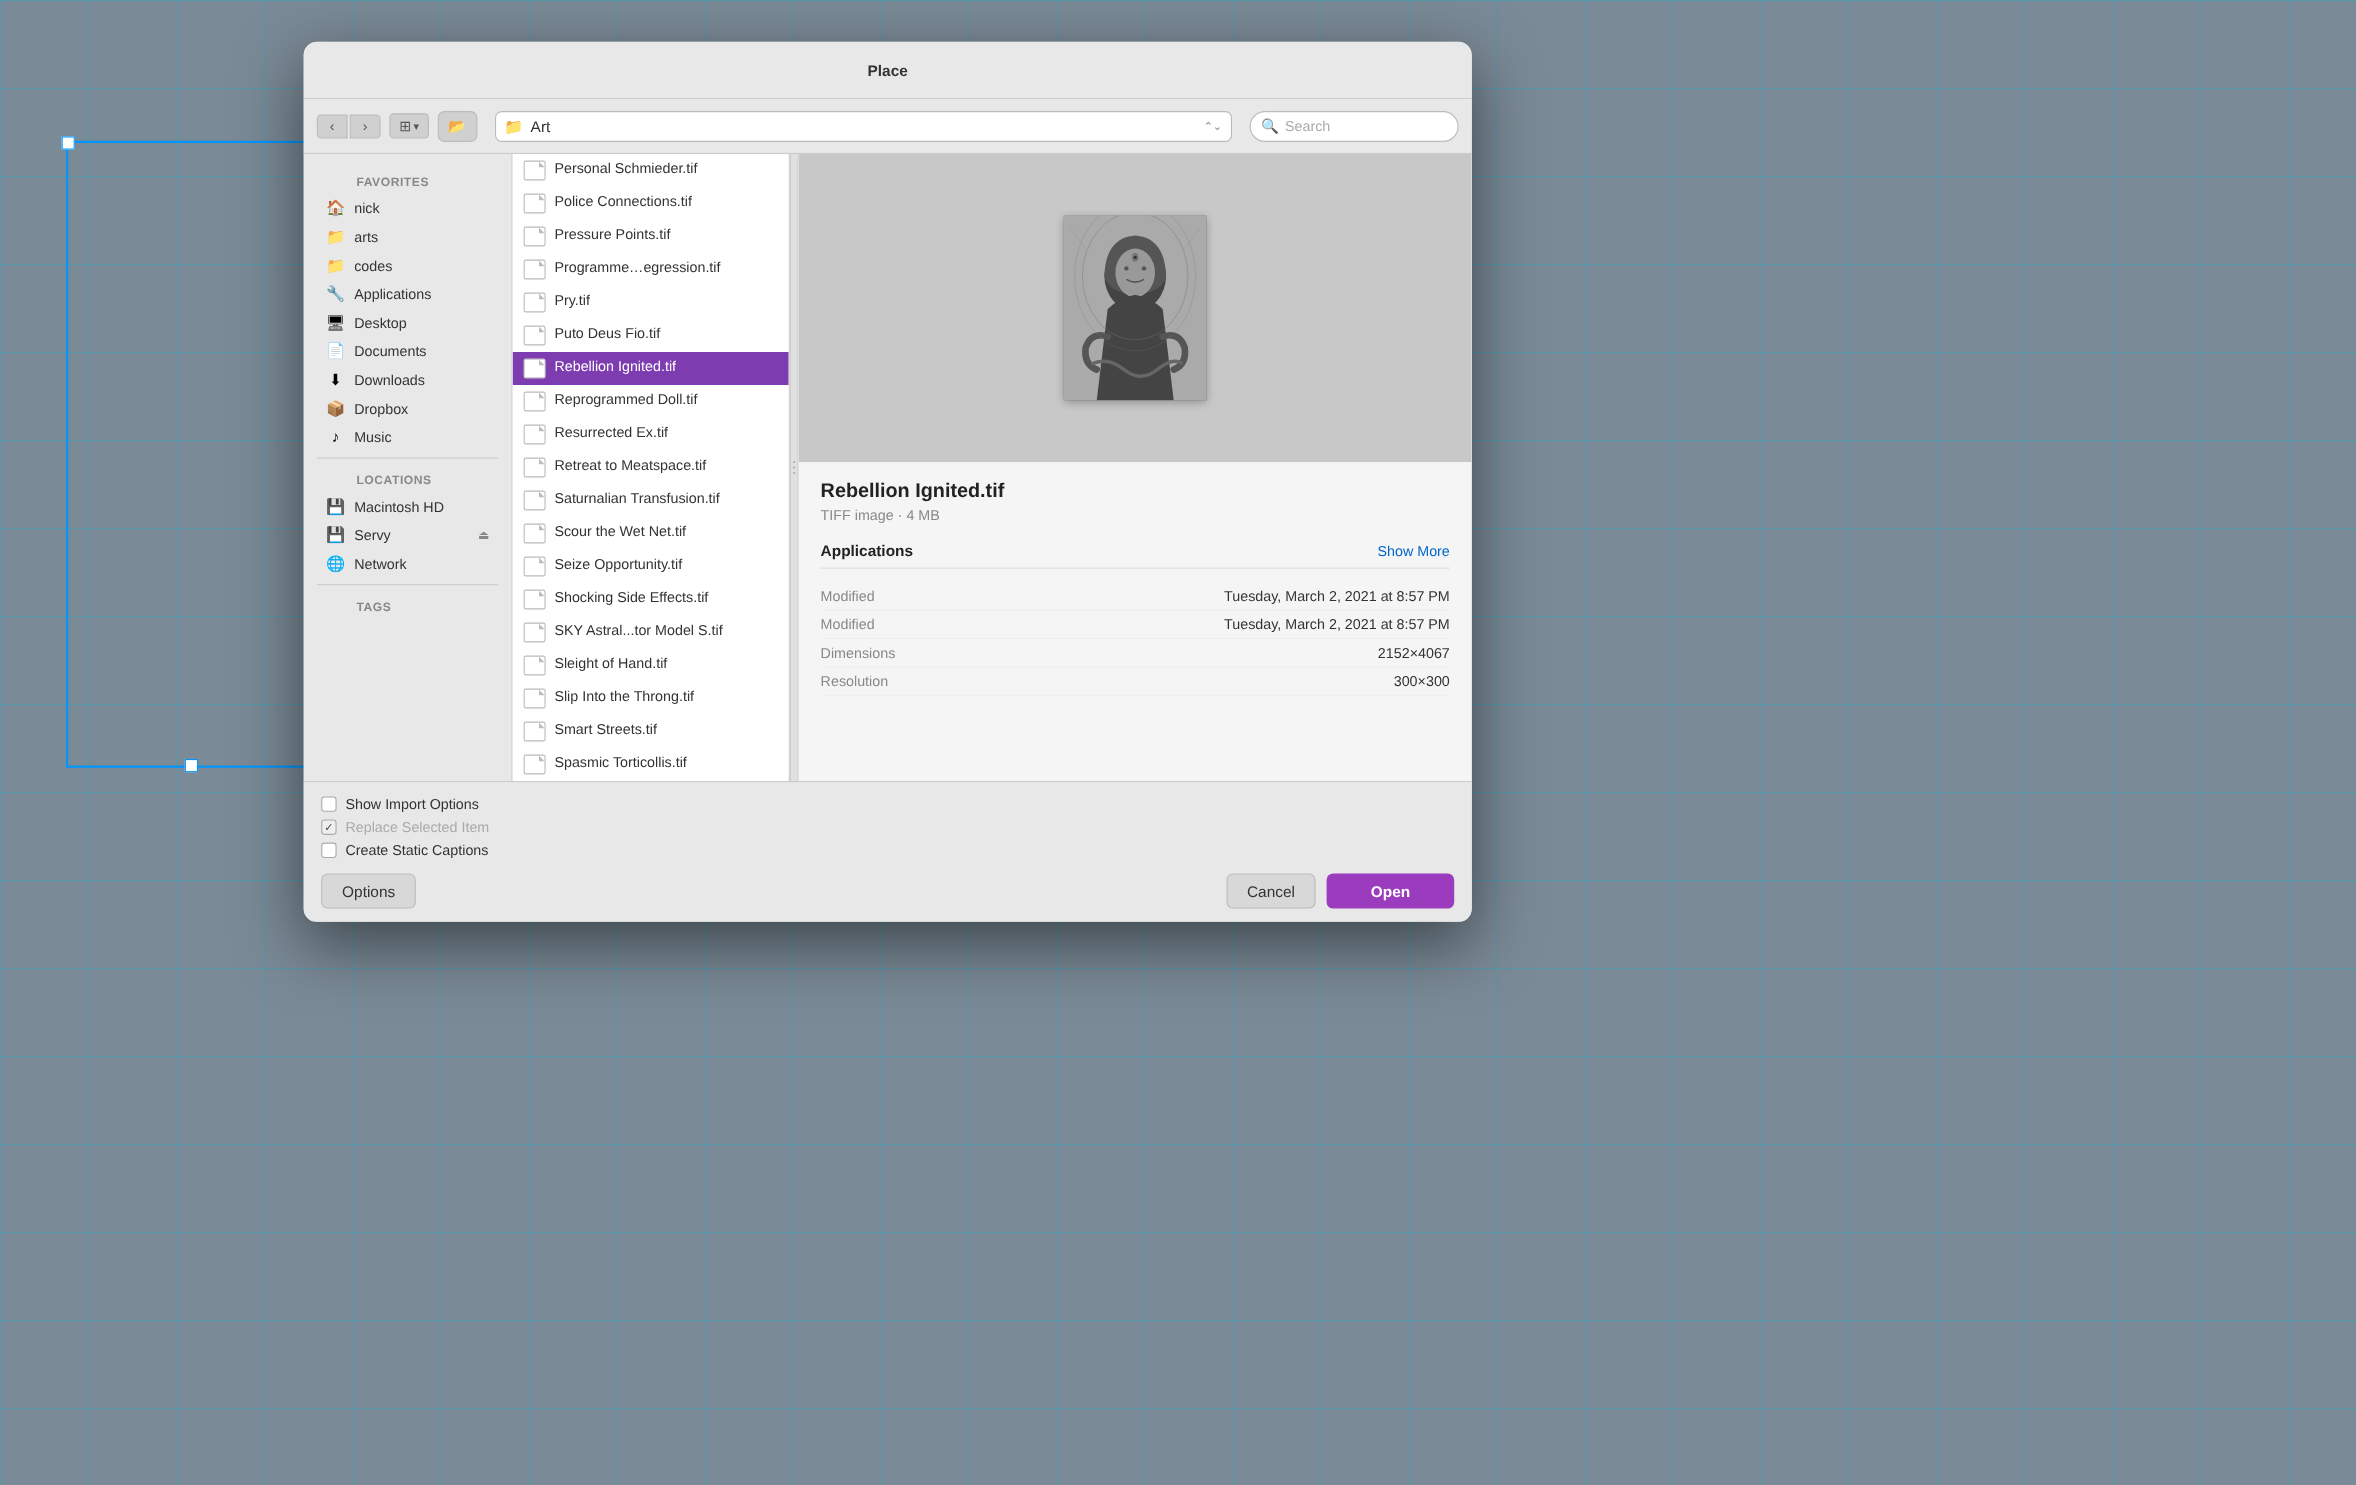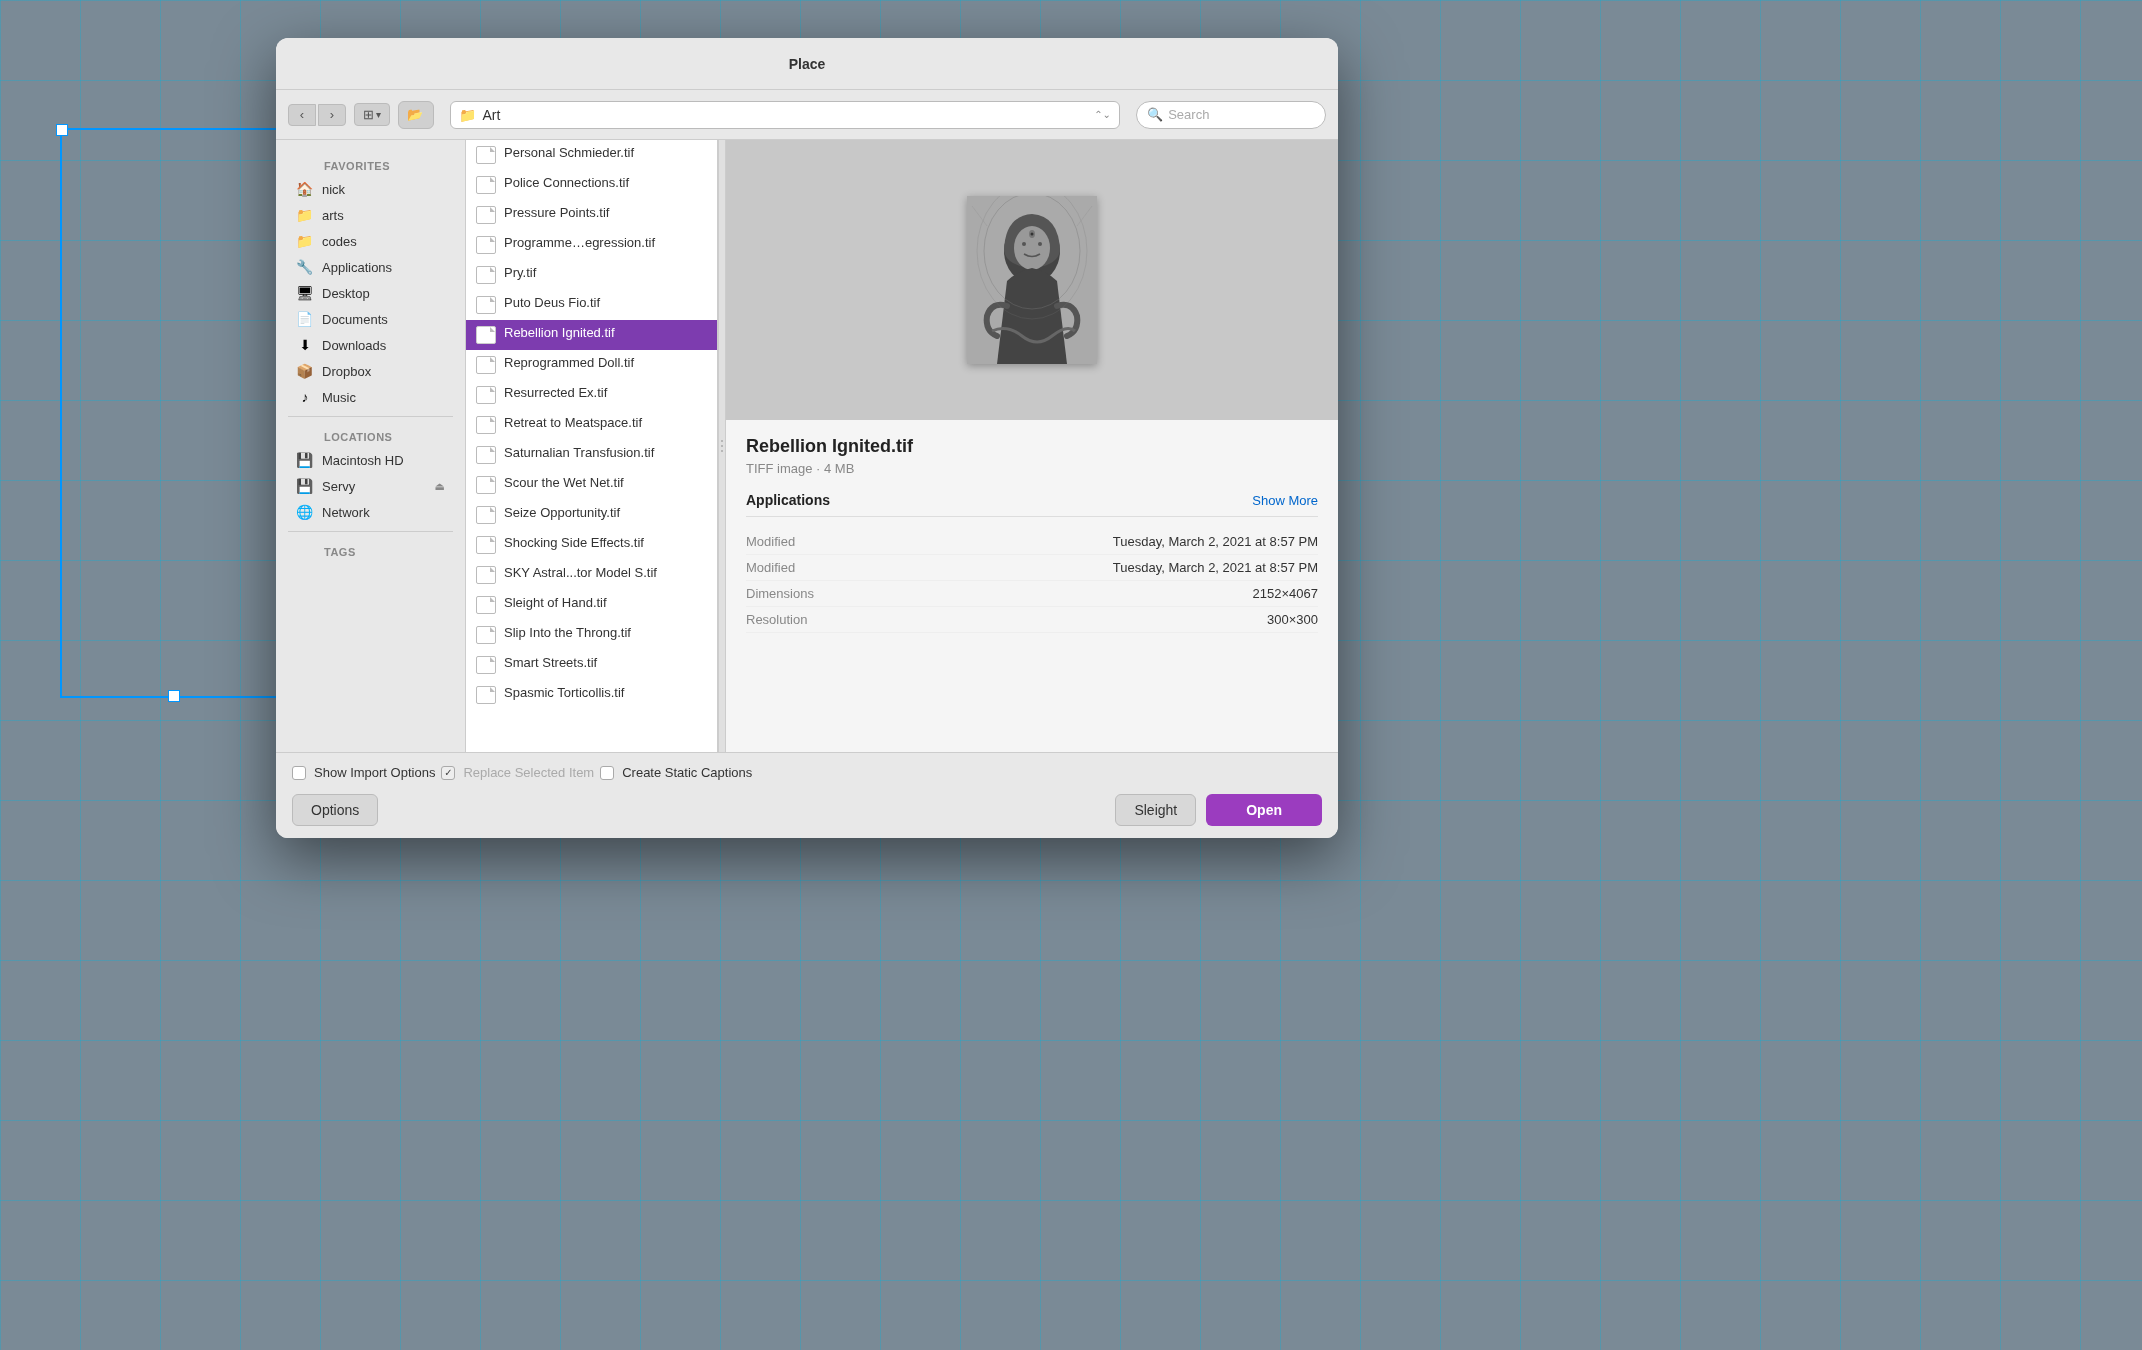--- a/index.html
+++ b/index.html
@@ -433,22 +433,24 @@
     
     .modal-footer {
       background: #e8e8e8;
       border-top: 1px solid #ccc;
       padding: 12px 16px;
       flex-shrink: 0;
     }
 
     .footer-checkboxes {
       display: flex;
+      flex-direction: column;
       gap: 6px;
       margin-bottom: 14px;
+      justify-content: flex-end;
     }
 
     .checkbox-row {
       display: flex;
       align-items: center;
       gap: 8px;
     }
 
     .checkbox {
       width: 14px;
@@ -828,19 +830,19 @@
         <span class="checkbox-label grayed">Replace Selected Item</span>
       </div>
       <div class="checkbox-row">
         <div class="checkbox"></div>
         <span class="checkbox-label">Create Static Captions</span>
       </div>
     </div>
     <div class="footer-buttons">
       <button class="btn-options">Options</button>
       <div class="btn-group">
-        <button class="btn-cancel">Sleight</button>
+        <button class="btn-cancel">Cancel</button>
         <button class="btn-open">Open</button>
       </div>
     </div>
   </div>
 
 </div>
 
 </body></html>

